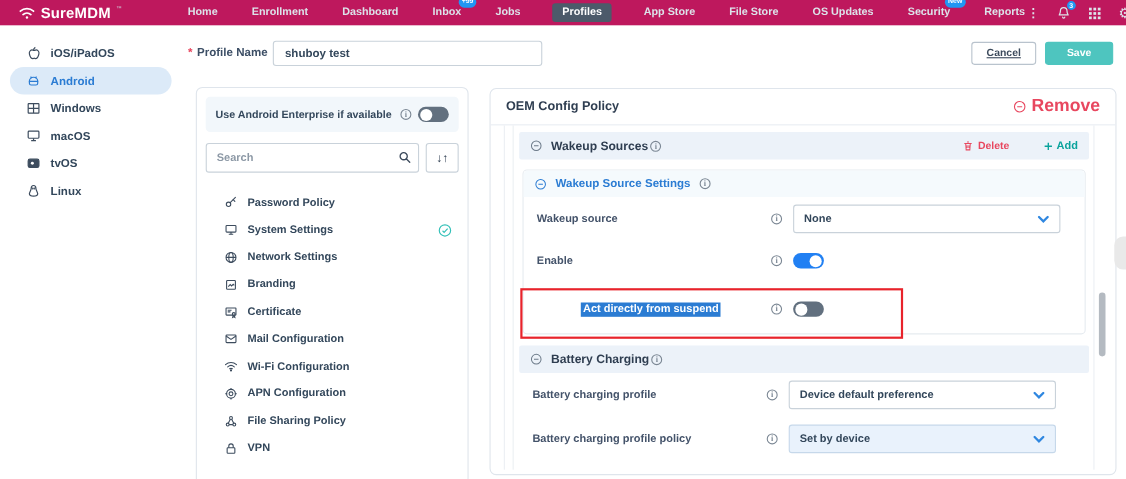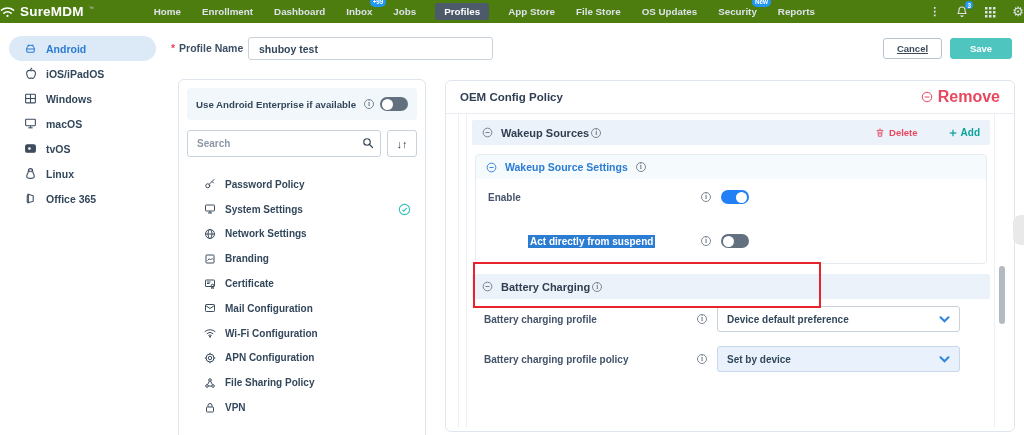--- a/index.html
+++ b/index.html
@@ -1,25 +1,25 @@
 <!DOCTYPE html>
 <html><head>
 <meta charset="utf-8">
 <style>
   * { margin:0; padding:0; box-sizing:border-box; }
   html,body { width:1024px; height:435px; overflow:hidden; background:#fff;
     font-family:"Liberation Sans", sans-serif; }
 
   
   .topnav { position:absolute; left:0; top:0; width:1024px; height:23px;
-    background:#4d7c0f; display:flex; align-items:center; padding:0 0; z-index:50; }
+    background:#be185d; display:flex; align-items:center; padding:0 17px; z-index:50; }
   .brand { display:flex; align-items:center; gap:5px; color:#fff; }
   .brand-name { font-size:13.5px; font-weight:700; letter-spacing:.2px; }
   .brand-mark { font-size:5px; vertical-align:top; position:relative; top:-4px; color:#cfd6de; }
-  .navmenu { display:flex; align-items:center; gap:17px; margin-left:58px; }
+  .navmenu { display:flex; align-items:center; gap:27px; margin-left:58px; }
   .navitem { position:relative; font-size:9.8px; font-weight:600; color:#dde3ea;
     cursor:pointer; white-space:nowrap; padding:3px 2px; }
   .navitem.active { background:#4c5a6a; border-radius:3px; padding:3px 9px; color:#fff; }
   .navbadge { position:absolute; top:-6px; right:-12px; background:#2196f3; color:#fff;
     font-size:6.3px; font-weight:700; border-radius:5px; padding:1px 3px; line-height:1.2; }
   .navicons { margin-left:auto; display:flex; align-items:center; gap:16px; color:#dde3ea; }
   .kebab { font-size:11px; font-weight:700; cursor:pointer; letter-spacing:0; }
   .bell-wrap { position:relative; cursor:pointer; display:flex; }
   .bellbadge { position:absolute; top:-4px; right:-5px; background:#2196f3; color:#fff;
     font-size:6.3px; font-weight:700; border-radius:50%; width:8px; height:8px;
@@ -183,43 +183,43 @@
         <rect x="2" y="18" width="5" height="5"></rect>
           <rect x="10" y="18" width="5" height="5"></rect>
           <rect x="18" y="18" width="5" height="5"></rect>
       </svg>
     </span>
     <span class="gear">⚙</span>
   </div>
 </div>
 
 <div class="sidebar">
+  <div class="side-item">
+    <span>
+      <svg width="13" height="13" viewBox="0 0 24 24" fill="none" stroke="#3d4c5e" stroke-width="2">
+        <path d="M12 7c-4-2-8 1-7 6s4 8 6 8 1-1 2-1 0 1 2 1 5-3 6-8-3-8-7-6z"></path>
+          <path d="M12 7c0-3 1-4 3-5"></path>
+      </svg>
+    </span>
+    <span>iOS/iPadOS</span>
+  </div>
   <div class="side-item active">
     <span>
       <svg width="13" height="13" viewBox="0 0 24 24" fill="none" stroke="#2b7cd3" stroke-width="2">
         <path d="M5 13a7 7 0 0 1 14 0"></path>
           <path d="M5 13h14v3a3 3 0 0 1-3 3H8a3 3 0 0 1-3-3z"></path>
         <line x1="7" y1="5" x2="9" y2="7.5"></line>
           <line x1="17" y1="5" x2="15" y2="7.5"></line>
       </svg>
     </span>
     <span>Android</span>
   </div>
   <div class="side-item">
     <span>
       <svg width="13" height="13" viewBox="0 0 24 24" fill="none" stroke="#3d4c5e" stroke-width="2">
-        <path d="M12 7c-4-2-8 1-7 6s4 8 6 8 1-1 2-1 0 1 2 1 5-3 6-8-3-8-7-6z"></path>
-          <path d="M12 7c0-3 1-4 3-5"></path>
-      </svg>
-    </span>
-    <span>iOS/iPadOS</span>
-  </div>
-  <div class="side-item">
-    <span>
-      <svg width="13" height="13" viewBox="0 0 24 24" fill="none" stroke="#3d4c5e" stroke-width="2">
         <rect x="3" y="4" width="18" height="16" rx="1"></rect>
           <line x1="12" y1="4" x2="12" y2="20"></line>
           <line x1="3" y1="12" x2="21" y2="12"></line>
       </svg>
     </span>
     <span>Windows</span>
   </div>
   <div class="side-item">
     <span>
       <svg width="13" height="13" viewBox="0 0 24 24" fill="none" stroke="#3d4c5e" stroke-width="2">
@@ -241,29 +241,20 @@
   </div>
   <div class="side-item">
     <span>
       <svg width="13" height="13" viewBox="0 0 24 24" fill="none" stroke="#3d4c5e" stroke-width="2">
         <path d="M12 3c3 0 4 2 4 5s3 6 3 9-2 4-7 4-7-1-7-4 3-6 3-9 1-5 4-5z"></path>
           <circle cx="10.5" cy="8" r=".6" fill="#3d4c5e"></circle>
           <circle cx="13.5" cy="8" r=".6" fill="#3d4c5e"></circle>
       </svg>
     </span>
     <span>Linux</span>
-  </div>
-  <div class="side-item">
-    <span>
-      <svg width="13" height="13" viewBox="0 0 24 24" fill="none" stroke="#3d4c5e" stroke-width="2">
-        <path d="M8 4l9 3v10l-9 3V4z"></path>
-          <path d="M8 20l-2-2V7l2-3"></path>
-      </svg>
-    </span>
-    <span>Office 365</span>
   </div>
 </div>
 
 <div class="pf-label">
   <span class="req">*</span>
   <span>Profile Name</span>
 </div>
 <input class="pf-input" value="shuboy test" style="">
 <button class="btn btn-cancel">Cancel</button>
 <button class="btn btn-save">Save</button>
@@ -453,20 +444,30 @@
           <span>
             <svg width="11" height="11" viewBox="0 0 24 24" fill="none" stroke="#2b7cd3" stroke-width="2">
                 <circle cx="12" cy="12" r="9.5"></circle>
                 <line x1="7.5" y1="12" x2="16.5" y2="12"></line>
               </svg>
           </span>
           <span class="sub-title">Wakeup Source Settings</span>
           <span class="info-icon"></span>
         </div>
 
+        <div class="frow">
+          <span class="frow-label">Wakeup source</span>
+          <span class="info-icon"></span>
+          <span class="fselect">
+            <span>None</span>
+            <svg width="11" height="7" viewBox="0 0 12 8" fill="none" stroke="#2f87e0" stroke-width="2.4" stroke-linecap="round">
+                <path d="M1.5 1.5L6 6l4.5-4.5"></path>
+              </svg>
+          </span>
+        </div>
 
         <div class="frow row-enable">
           <span class="frow-label">Enable</span>
           <span class="info-icon"></span>
           <span class="toggle on ml10">
               <span class="knob"></span>
             </span>
         </div>
 
         <div class="frow row-act">

